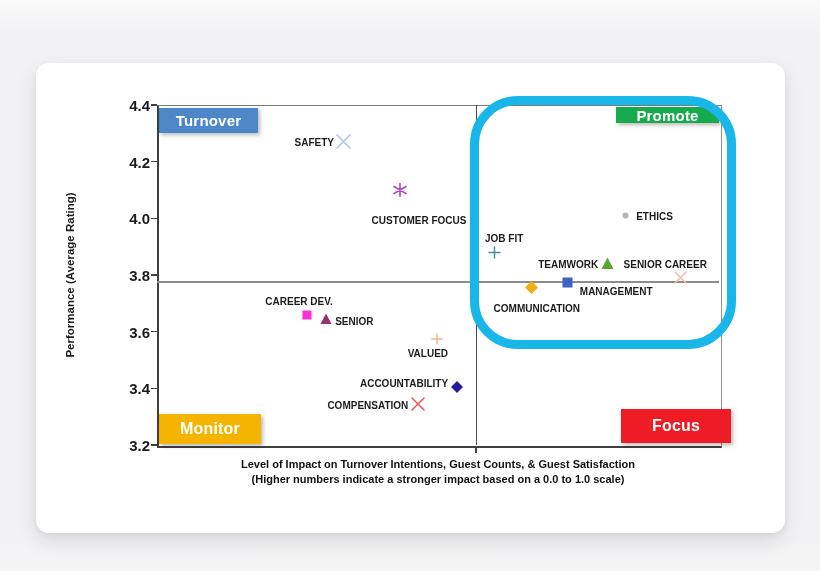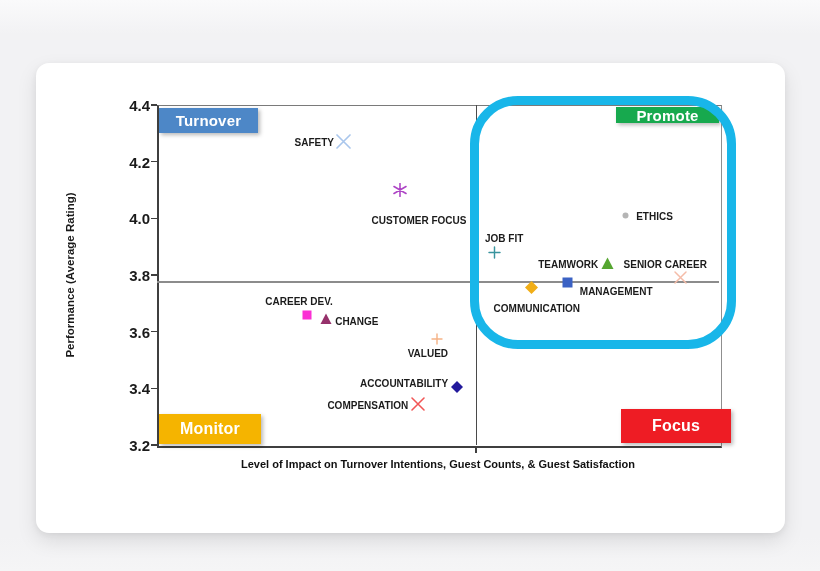--- a/index.html
+++ b/index.html
@@ -100,34 +100,35 @@
             <path d="M6.5 0 L13 6.5 L6.5 13 L0 6.5 Z" fill="#f1ae17"></path>
           </svg></span>
         <span class="pt-label" style="left: 536.854px; top: 302.75px; transform: translate(-50%, 0px);">COMMUNICATION</span>
         <span class="pt-marker" style="left: 302.054px; top: 309.667px;"><svg width="10" height="10" viewBox="0 0 10 10">
             <rect x="0.5" y="0.5" width="9" height="9" fill="#fb2fd4"></rect>
           </svg></span>
         <span class="pt-label" style="left: 299.054px; top: 306.667px; transform: translate(-50%, -100%);">CAREER DEV.</span>
         <span class="pt-marker" style="left: 320.162px; top: 312.917px;"><svg width="12" height="12" viewBox="0 0 12 12">
             <path d="M6 0.5 L11.5 11 L0.5 11 Z" fill="#96316b"></path>
           </svg></span>
-        <span class="pt-label" style="left: 335.162px; top: 320.917px; transform: translate(0px, -50%);">CHANGE</span>
+        <span class="pt-label" style="left: 335.162px; top: 320.917px; transform: translate(0px, -50%);">SENIOR</span>
         <span class="pt-marker" style="left: 430.876px; top: 332.75px;"><svg width="12" height="12" viewBox="0 0 12 12">
             <path d="M6 1 L6 11 M1 6 L11 6" stroke="#f6b285" stroke-width="1.4" stroke-linecap="round" fill="none"></path>
           </svg></span>
         <span class="pt-label" style="left: 427.876px; top: 347.75px; transform: translate(-50%, 0px);">VALUED</span>
         <span class="pt-marker" style="left: 451.108px; top: 380.917px;"><svg width="12" height="12" viewBox="0 0 12 12">
             <path d="M6 0 L12 6 L6 12 L0 6 Z" fill="#231a9c"></path>
           </svg></span>
         <span class="pt-label" style="left: 448.108px; top: 382.917px; transform: translate(-100%, -50%);">ACCOUNTABILITY</span>
         <span class="pt-marker" style="left: 411.33px; top: 396.917px;"><svg width="14" height="14" viewBox="0 0 14 14">
             <path d="M1 1 L13 13 M13 1 L1 13" stroke="#f15656" stroke-width="1.5555555555555556" stroke-linecap="round" fill="none"></path>
           </svg></span>
         <span class="pt-label" style="left: 408.33px; top: 404.917px; transform: translate(-100%, -50%);">COMPENSATION</span>
       </div>
 
     <div class="caption">
       <div>Level of Impact on Turnover Intentions, Guest Counts, &amp; Guest Satisfaction</div>
+      <div>(Higher numbers indicate a stronger impact based on a 0.0 to 1.0 scale)</div>
     </div>
 
     <div class="highlight-ring"></div>
   </div>
 </div>
 
 </body></html>

